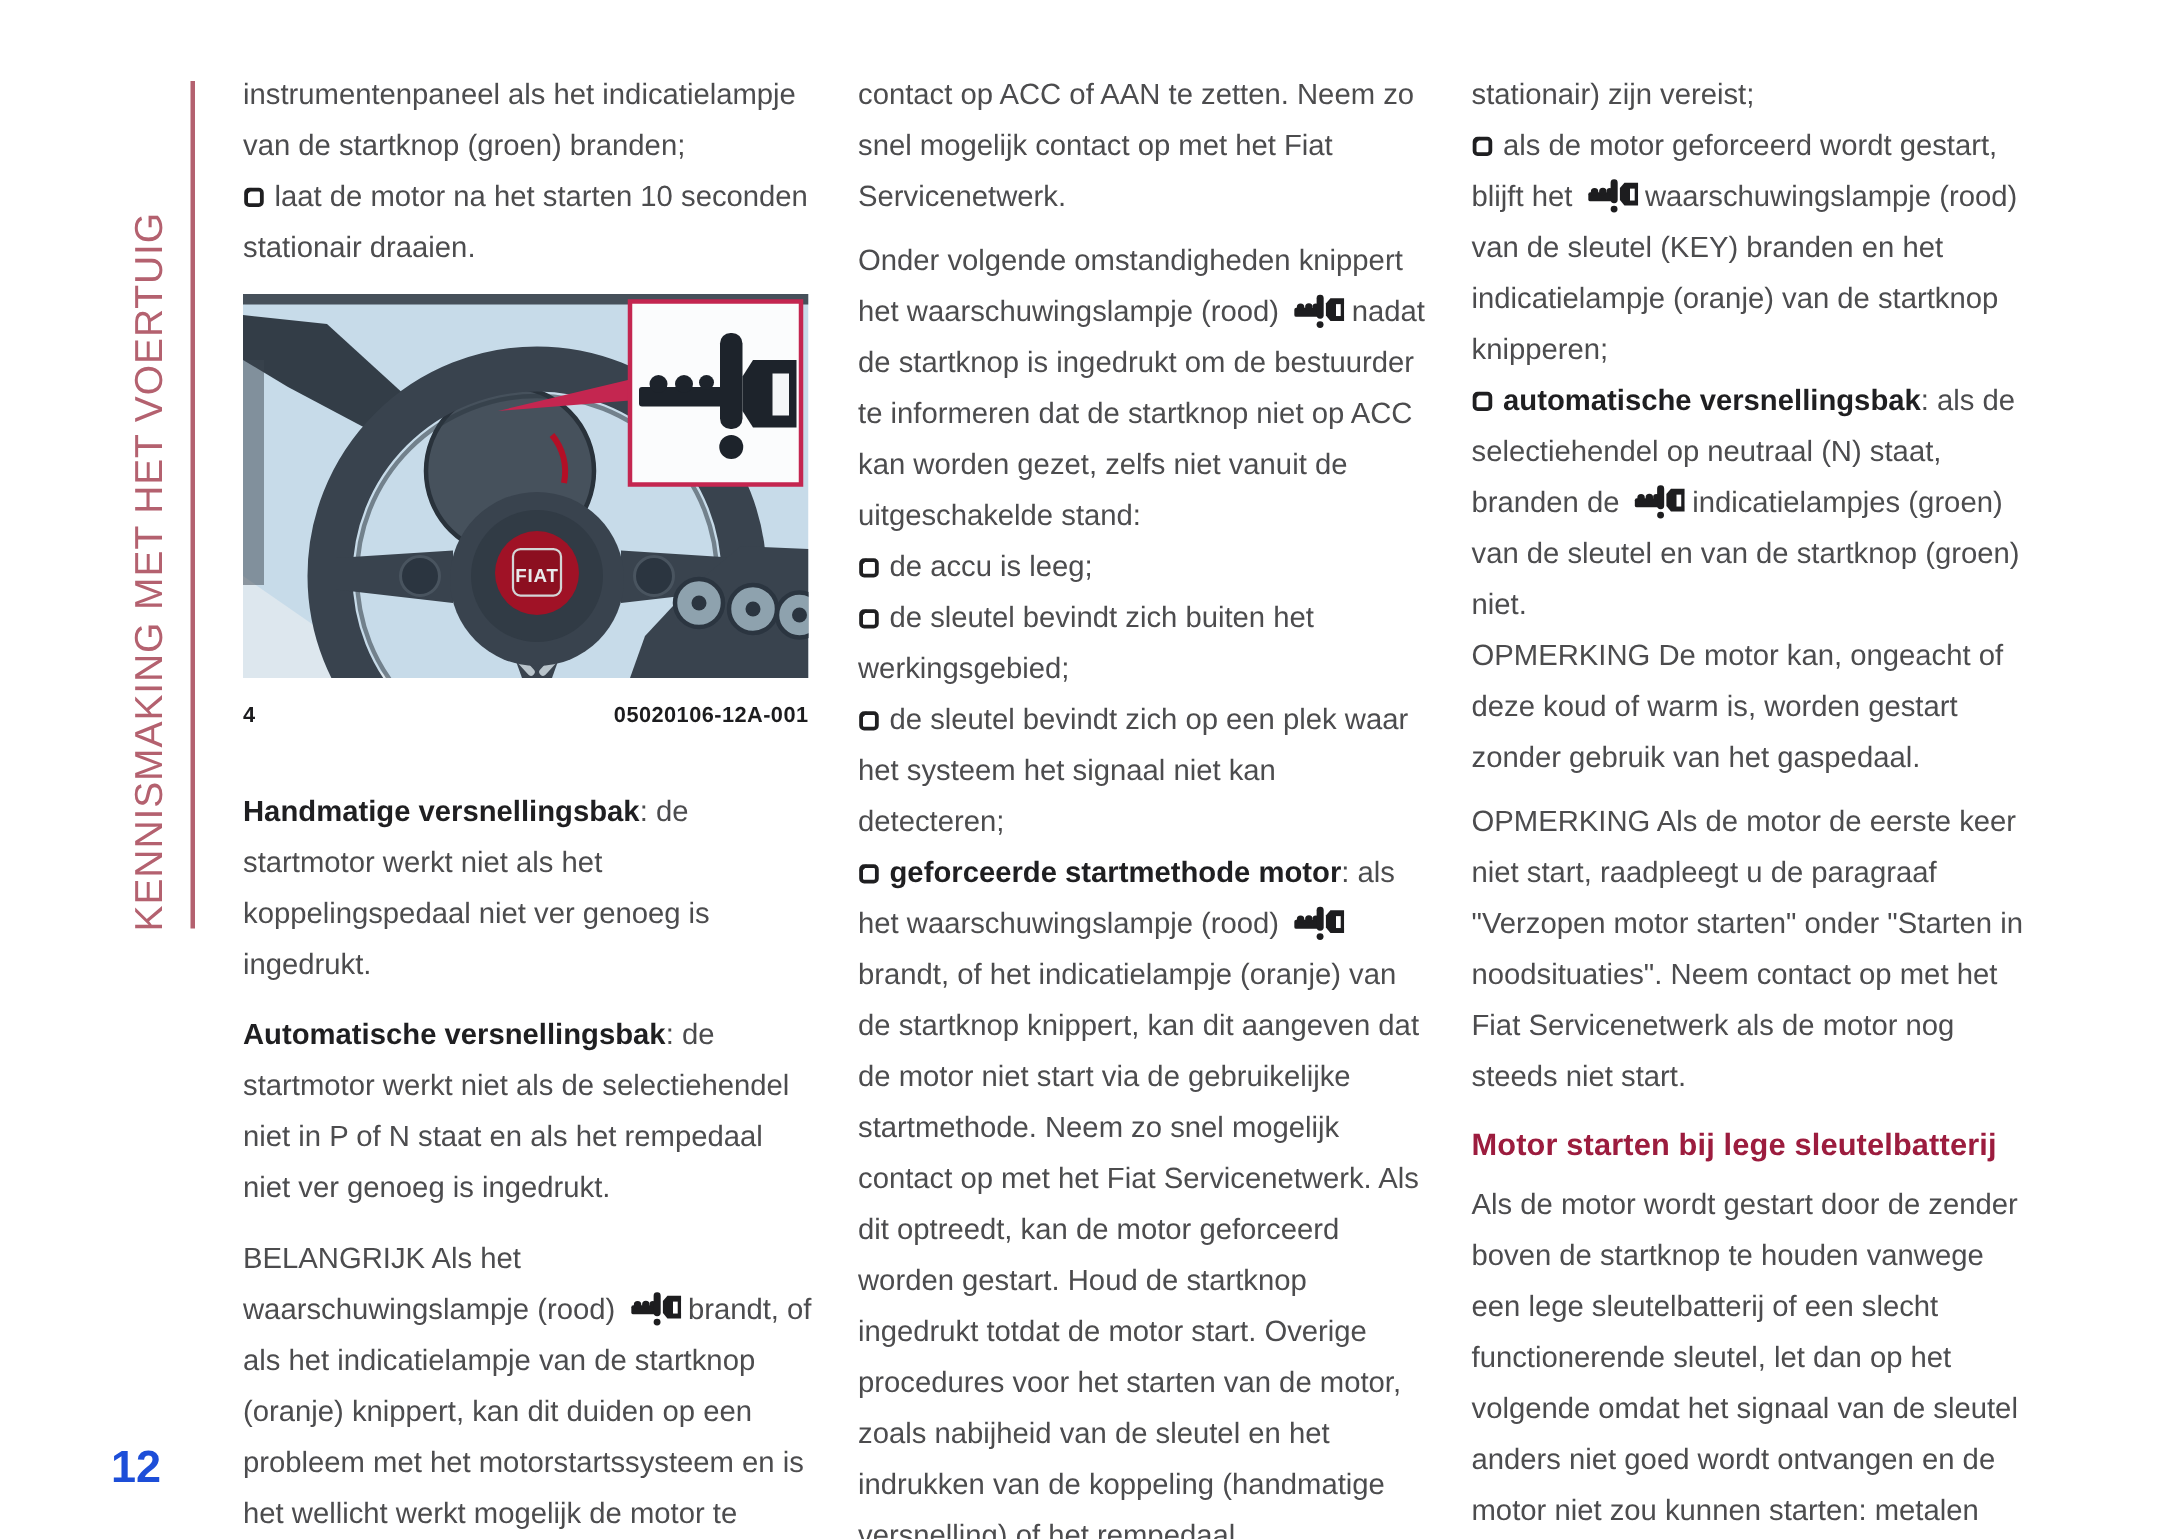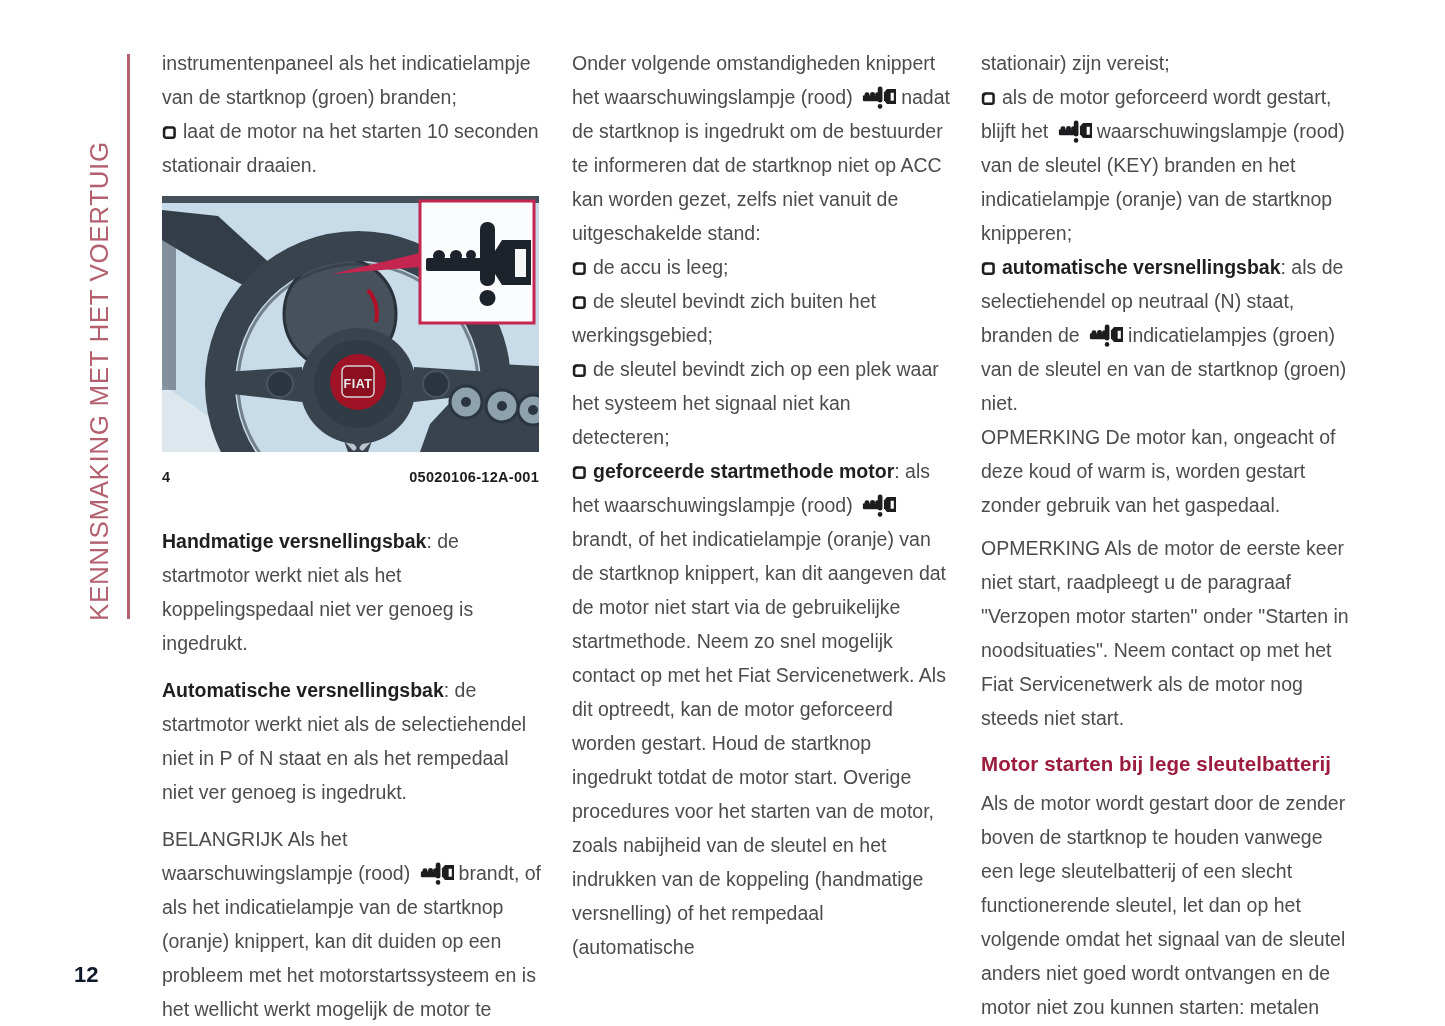--- a/index.html
+++ b/index.html
@@ -10,21 +10,21 @@
   }
   .sidebar-title{
     position:absolute;left:84px;top:55px;height:566px;width:34px;
     writing-mode:vertical-rl;transform:rotate(180deg);
     font-size:26px;letter-spacing:.6px;color:#b4616f;white-space:nowrap;
   }
   .sidebar-rule{
     position:absolute;left:127px;top:54px;width:2.5px;height:565px;background:#b4616f;
   }
   .page-number{
-    position:absolute;left:74px;top:962px;font-size:22px;font-weight:bold;color:#0f172a;
+    position:absolute;left:74px;top:962px;font-size:30px;font-weight:bold;color:#1d4ed8;
   }
   .col{position:absolute;top:46px;width:379px;font-size:19.5px;line-height:34px;}
   .col-1{left:162px;}
   .col-2{left:572px;}
   .col-3{left:981px;}
   .col p{margin:0;}
   .col p.sp{margin-bottom:9px;}
   .col p.sp-lg{margin-top:13px;}
   .lead{font-weight:bold;color:#1f1f21;}
   .bullet-icon{
@@ -147,20 +147,21 @@
     <p class="sp-lg"><span class="lead">Automatische versnellingsbak</span><span>: de startmotor werkt niet als de selectiehendel niet in P of N staat en als het rempedaal niet ver genoeg is ingedrukt.</span></p>
     <p class="sp-lg">
       <span>BELANGRIJK Als het waarschuwingslampje (rood)</span>
       <svg class="key-icon">
           <use href="#sym-key"></use>
         </svg><span>brandt, of als het indicatielampje van de startknop (oranje) knippert, kan dit duiden op een probleem met het motorstartssysteem en is het wellicht werkt mogelijk de motor te starten of het</span>
     </p>
   </div>
 
   <div class="col col-2">
+    <p class="sp"><span>contact op ACC of AAN te zetten. Neem zo snel mogelijk contact op met het Fiat Servicenetwerk.</span></p>
     <p>
       <span>Onder volgende omstandigheden knippert het waarschuwingslampje (rood)</span>
       <svg class="key-icon">
           <use href="#sym-key"></use>
         </svg><span>nadat de startknop is ingedrukt om de bestuurder te informeren dat de startknop niet op ACC kan worden gezet, zelfs niet vanuit de uitgeschakelde stand:</span>
     </p>
     <p><svg class="bullet-icon">
           <use href="#sym-bullet"></use>
         </svg><span>de accu is leeg;</span></p>
     <p><svg class="bullet-icon">

